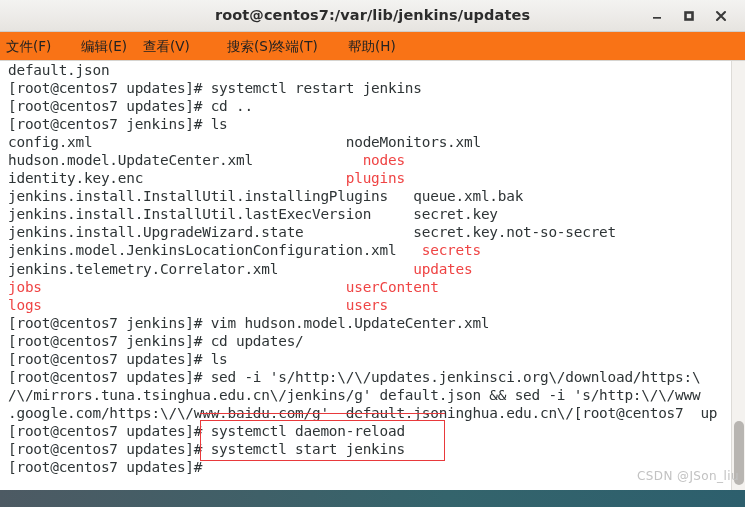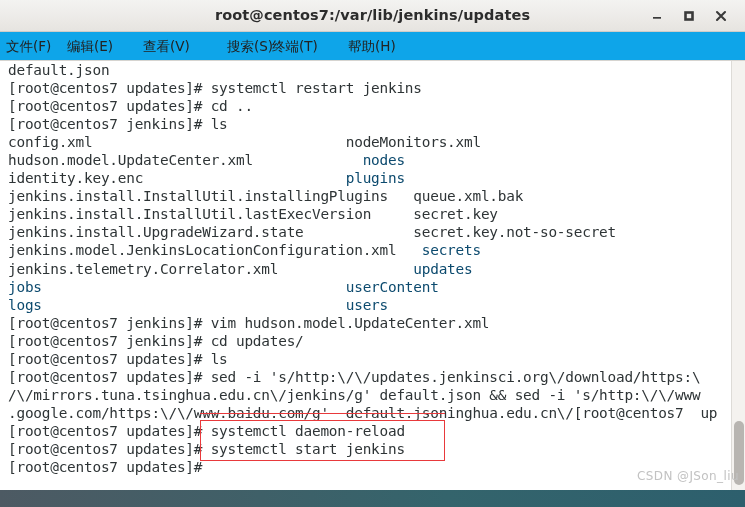--- a/index.html
+++ b/index.html
@@ -53,21 +53,21 @@
   #btn-min  { right: 74px; }
   #btn-max  { right: 42px; }
   #btn-close{ right: 10px; }
 
   
   #menubar {
     position: absolute;
     left: 0; top: 32px;
     width: 745px;
     height: 29px;
-    background: #0ea5e9;
+    background: #f97316;
     border-bottom: 1px solid #d6d4d0;
     box-sizing: border-box;
   }
   .menu-item {
     position: absolute;
     top: 0;
     line-height: 28px;
     font-family: "DejaVu Sans", sans-serif;
     font-size: 13.5px;
     color: #222222;
@@ -90,21 +90,21 @@
     left: 2px;
     top: 0px;
     font-family: "DejaVu Sans Mono", monospace;
     font-size: 14.4px;
     line-height: 18.05px;
     color: #2e3436;
     white-space: pre;
     letter-spacing: -0.22px;
   }
   .ln { height: 18.05px; display:block; white-space: pre; margin-left: 6px; }
-  .dir { color: #0c4a6e; }
+  .dir { color: #ef4444; }
 
   
   #scrollbar-track {
     position: absolute;
     right: 0; top: 61px;
     width: 14px;
     height: 429px;
     background: #f4f2ef;
     border-left: 1px solid #dddbd7;
     box-sizing: border-box;
@@ -182,21 +182,21 @@
     </div>
     <div class="winbtn" id="btn-close">
       <svg width="14" height="14" viewBox="0 0 14 14">
         <path d="M3 3 L11 11 M11 3 L3 11" stroke="#3a3a3a" stroke-width="2.1" stroke-linecap="round" fill="none"></path>
       </svg>
     </div>
   </div>
 
   <div id="menubar">
     <div class="menu-item" style="left:6px">文件(F)</div>
-    <div class="menu-item" style="left:67px">编辑(E)</div>
+    <div class="menu-item" style="left:81px">编辑(E)</div>
     <div class="menu-item" style="left:143px">查看(V)</div>
     <div class="menu-item" style="left:227px">搜索(S)</div>
     <div class="menu-item" style="left:272px">终端(T)</div>
     <div class="menu-item" style="left:348px">帮助(H)</div>
   </div>
 
   <div id="terminal">
     <div id="termtext"><span class="ln">default.json</span><span class="ln">[root@centos7 updates]# systemctl restart jenkins</span><span class="ln">[root@centos7 updates]# cd ..</span><span class="ln">[root@centos7 jenkins]# ls</span><span class="ln"><span>config.xml</span><span>                              </span><span>nodeMonitors.xml</span></span><span class="ln"><span>hudson.model.UpdateCenter.xml</span><span>             </span><span class="dir">nodes</span></span><span class="ln"><span>identity.key.enc</span><span>                        </span><span class="dir">plugins</span></span><span class="ln"><span>jenkins.install.InstallUtil.installingPlugins</span><span>   </span><span>queue.xml.bak</span></span><span class="ln"><span>jenkins.install.InstallUtil.lastExecVersion</span><span>     </span><span>secret.key</span></span><span class="ln"><span>jenkins.install.UpgradeWizard.state</span><span>             </span><span>secret.key.not-so-secret</span></span><span class="ln"><span>jenkins.model.JenkinsLocationConfiguration.xml</span><span>   </span><span class="dir">secrets</span></span><span class="ln"><span>jenkins.telemetry.Correlator.xml</span><span>                </span><span class="dir">updates</span></span><span class="ln"><span class="dir">jobs</span><span>                                    </span><span class="dir">userContent</span></span><span class="ln"><span class="dir">logs</span><span>                                    </span><span class="dir">users</span></span><span class="ln">[root@centos7 jenkins]# vim hudson.model.UpdateCenter.xml</span><span class="ln">[root@centos7 jenkins]# cd updates/</span><span class="ln">[root@centos7 updates]# ls</span><span class="ln">[root@centos7 updates]# sed -i 's/http:\/\/updates.jenkinsci.org\/download/https:\</span><span class="ln">/\/mirrors.tuna.tsinghua.edu.cn\/jenkins/g' default.json &amp;&amp; sed -i 's/http:\/\/www</span><span class="ln">.google.com/https:\/\/www.baidu.com/g'  default.jsoninghua.edu.cn\/[root@centos7  up</span><span class="ln">[root@centos7 updates]# systemctl daemon-reload</span><span class="ln">[root@centos7 updates]# systemctl start jenkins</span><span class="ln">[root@centos7 updates]# </span></div>
   </div>
 

